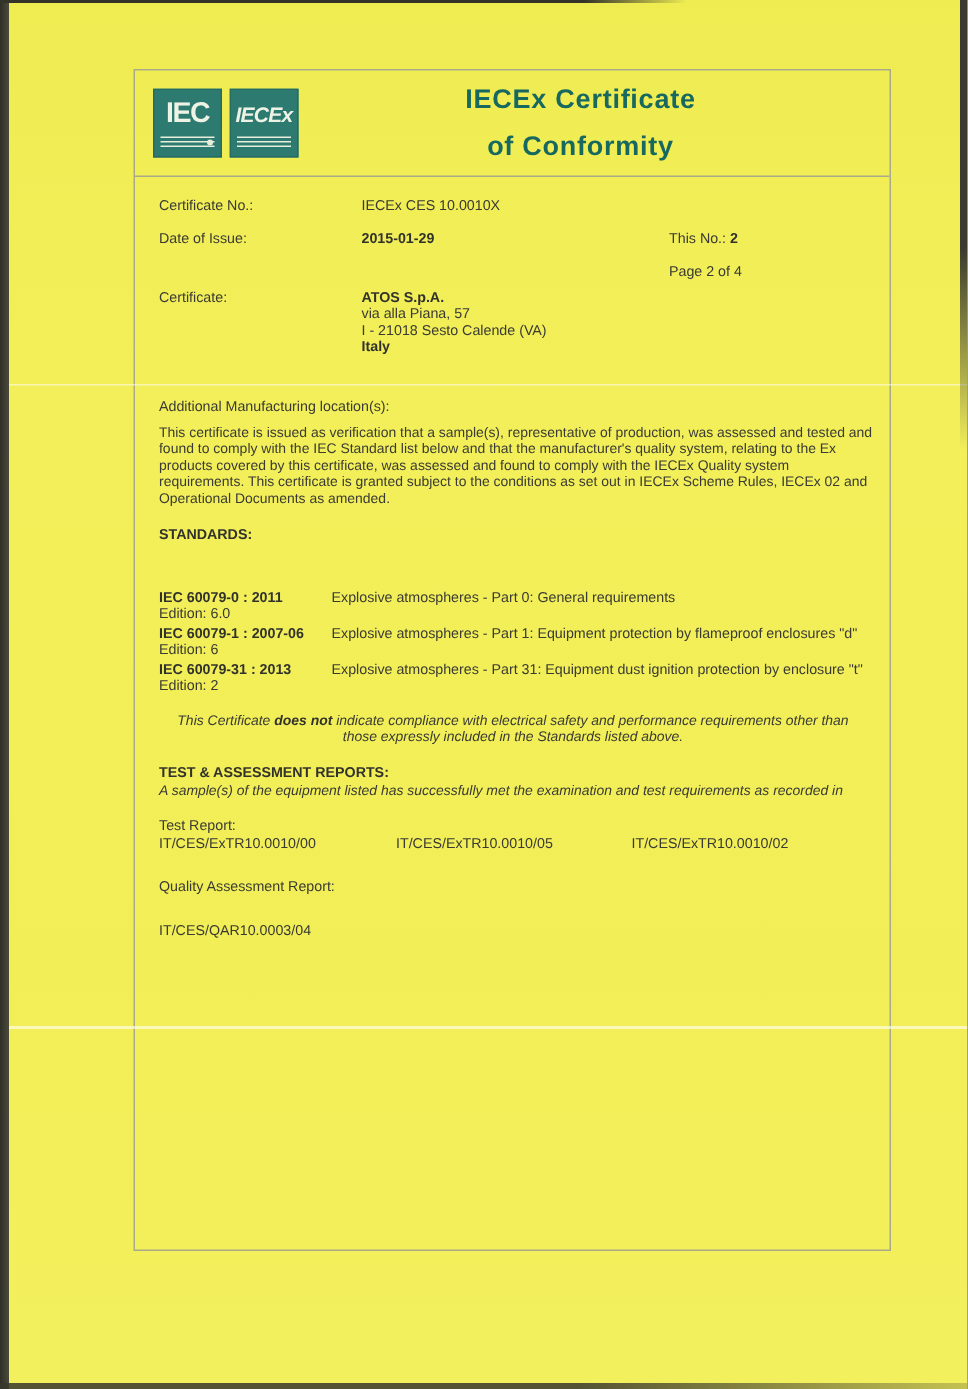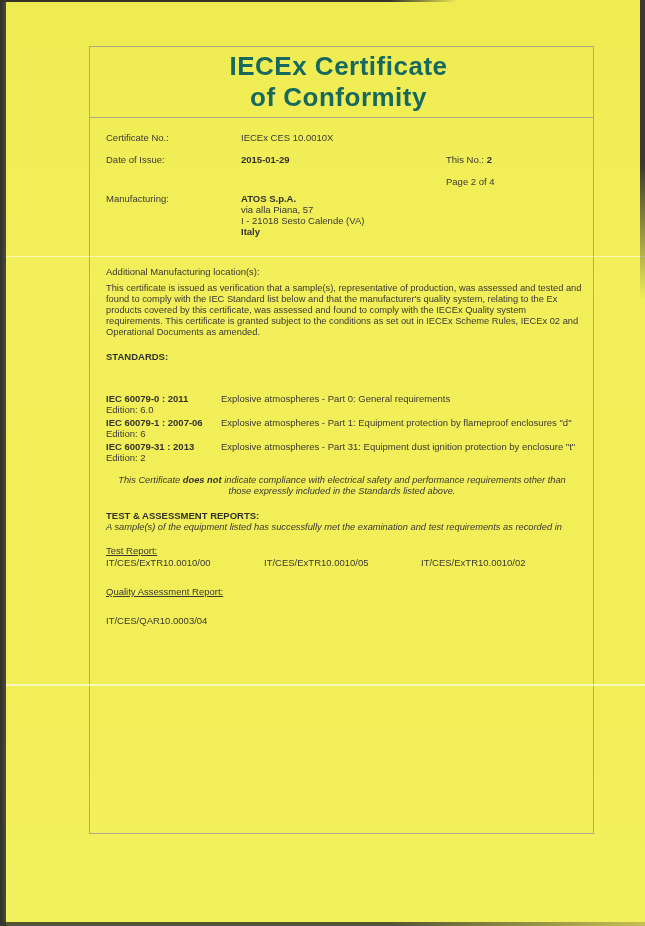--- a/index.html
+++ b/index.html
@@ -38,63 +38,82 @@
     box-shadow:0 0 0 1px #256b62 inset;
     display:flex;flex-direction:column;align-items:center;justify-content:center;
     color:#eef3e6;position:relative;}
   .logo .logo-text{font-weight:bold;font-size:19px;letter-spacing:-1px;line-height:20px;}
   .logo.iecex .logo-text{font-style:italic;font-size:14px;letter-spacing:-0.5px;}
   .logo-lines{width:78%;margin-top:3px;}
   .logo-lines i{display:block;height:1px;background:#e8eedb;margin-top:2px;}
   .logo.iec .logo-dot{position:absolute;right:6px;bottom:8px;width:4px;height:4px;
     border-radius:50%;background:#e8eedb;}
   .title-wrap{flex:1;text-align:center;color:#176а60;
-    color:#17695f;font-weight:bold;font-size:26px;line-height:31px;
+    color:#17695f;font-weight:bold;font-size:18px;line-height:31px;
     letter-spacing:0.5px;padding-right:8px;}
   
   .t{position:absolute;font-size:9.5px;line-height:11px;color:#3a3a33;white-space:nowrap;}
   .b{font-weight:bold;color:#32322c;}
   .wrap{white-space:normal;}
-  .u{text-decoration:underline;}
+  .u{}
   .it{font-style:italic;}
   .para{font-size:9.3px;line-height:10.9px;}
 </style>
 </head>
 <body>
 
 <div class="page">
 
   <div class="edge-left"></div>
   <div class="edge-top"></div>
   <div class="edge-right"></div>
   <div class="edge-bottom"></div>
   <div class="fold fold-1"></div>
   <div class="fold fold-2"></div>
 
   <div class="cert-box">
 
     <div class="cert-header">
+      <div class="logos">
+        <div class="logo iec">
+          <span class="logo-text">IEC</span>
+          <span class="logo-lines">
+              <i></i>
+              <i></i>
+              <i></i>
+            </span>
+          <span class="logo-dot"></span>
+        </div>
+        <div class="logo iecex">
+          <span class="logo-text">IECEx</span>
+          <span class="logo-lines">
+              <i></i>
+              <i></i>
+              <i></i>
+            </span>
+        </div>
+      </div>
       <div class="title-wrap">
         <div>IECEx Certificate</div>
         <div>of Conformity</div>
       </div>
     </div>
 
     <div class="t" style="left:16px;top:85px">Certificate No.:</div>
     <div class="t" style="left:151px;top:85px">IECEx CES 10.0010X</div>
 
     <div class="t" style="left:16px;top:107px">Date of Issue:</div>
     <div class="t b" style="left:151px;top:107px">2015-01-29</div>
     <div class="t" style="left:356px;top:107px">
       <span>This No.:</span>
       <span class="b">2</span>
     </div>
     <div class="t" style="left:356px;top:129px">Page 2 of 4</div>
 
-    <div class="t" style="left:16px;top:146px">Manufacturing:</div>
+    <div class="t" style="left:16px;top:146px">Certificate:</div>
     <div class="t" style="left:151px;top:146px">
       <div class="b">ATOS S.p.A.</div>
       <div>via alla Piana, 57</div>
       <div>I - 21018 Sesto Calende (VA)</div>
       <div class="b">Italy</div>
     </div>
 
     <div class="t" style="left:16px;top:219px">Additional Manufacturing location(s):</div>
 
     <div class="t wrap para" style="left:16px;top:236px;width:476px">This certificate is issued as verification that a sample(s), representative of production, was assessed and tested and found to comply with the IEC Standard list below and that the manufacturer's quality system, relating to the Ex products covered by this certificate, was assessed and found to comply with the IECEx Quality system requirements. This certificate is granted subject to the conditions as set out in IECEx Scheme Rules, IECEx 02 and Operational Documents as amended.</div>

